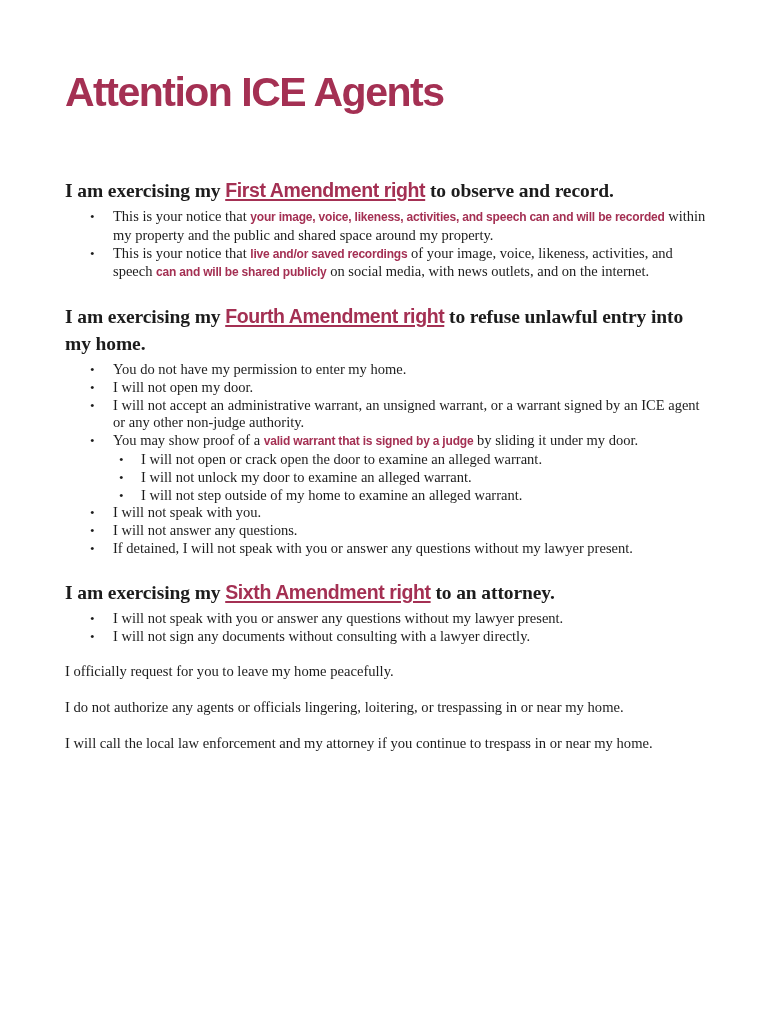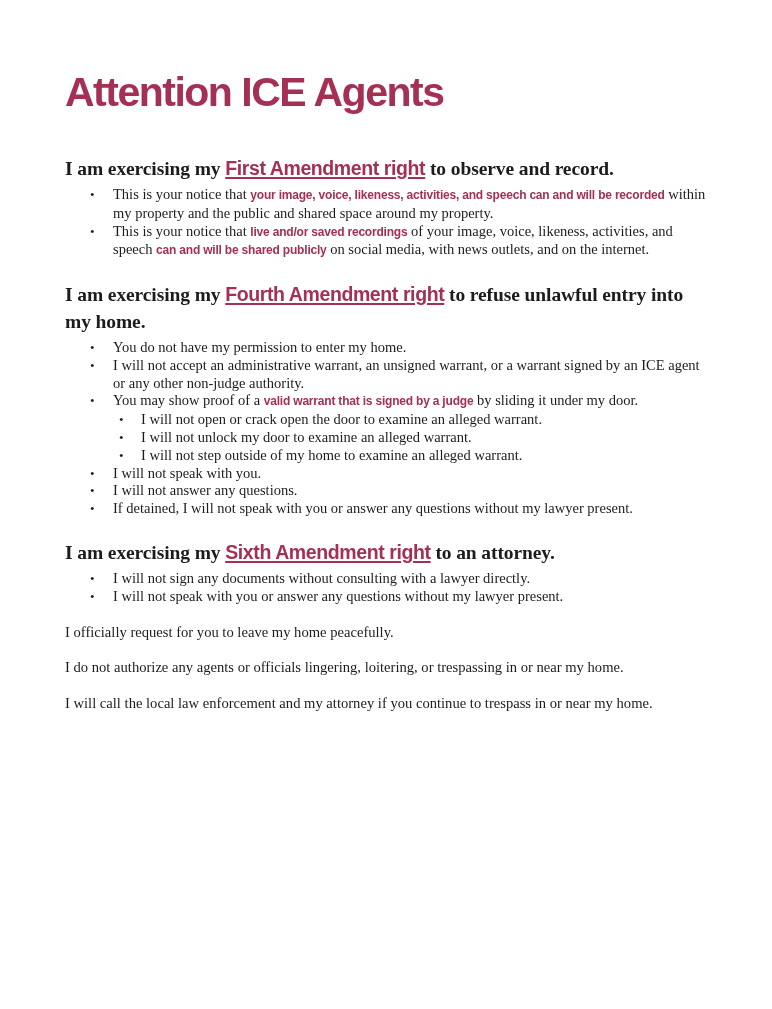--- a/index.html
+++ b/index.html
@@ -18,21 +18,21 @@
     margin: 69px 0 0 0;
     font-family: "Liberation Sans", sans-serif;
     font-weight: bold;
     font-size: 41px;
     line-height: 1.15;
     letter-spacing: -1.5px;
     text-align: left;
     color: var(--accent);
   }
 
-  #sections > section:first-child h2 { margin-top: 39px; }
+  #sections > section:first-child h2 { margin-top: 61px; }
   #sections > section + section { margin-top: 0; }
 
   h2 {
     margin: 21px 0 3px 0;
     font-size: 19.5px;
     font-weight: bold;
     line-height: 1.38;
     letter-spacing: -0.1px;
     color: var(--ink);
   }
@@ -88,39 +88,40 @@
         <h2><span class="h-plain">I am exercising my </span><span class="amend">First Amendment right</span><span class="h-plain"> to observe and record.</span></h2>
         <ul>
           <li class="l1"><span class="seg">This is your notice that </span><span class="hl">your image, voice, likeness, activities, and speech can and will be recorded</span><span class="seg"> within my property and the public and shared space around my property.</span></li>
           <li class="l1"><span class="seg">This is your notice that </span><span class="hl">live and/or saved recordings</span><span class="seg"> of your image, voice, likeness, activities, and speech </span><span class="hl">can and will be shared publicly</span><span class="seg"> on social media, with news outlets, and on the internet.</span></li>
         </ul>
       </section>
       <section class="section">
         <h2><span class="h-plain">I am exercising my </span><span class="amend">Fourth Amendment right</span><span class="h-plain"> to refuse unlawful entry into my home.</span></h2>
         <ul>
           <li class="l1"><span class="seg">You do not have my permission to enter my home.</span></li>
+          <li class="l1"><span class="seg">I will not open my door.</span></li>
           <li class="l1"><span class="seg">I will not accept an administrative warrant, an unsigned warrant, or a warrant signed by an ICE agent or any other non-judge authority.</span></li>
           <li class="l1"><span class="seg">You may show proof of a </span><span class="hl">valid warrant that is signed by a judge</span><span class="seg"> by sliding it under my door.</span></li>
           <li class="l2"><span class="seg">I will not open or crack open the door to examine an alleged warrant.</span></li>
           <li class="l2"><span class="seg">I will not unlock my door to examine an alleged warrant.</span></li>
           <li class="l2"><span class="seg">I will not step outside of my home to examine an alleged warrant.</span></li>
         </ul>
       </section>
       <section class="section">
         <ul>
           <li class="l1"><span class="seg">I will not speak with you.</span></li>
           <li class="l1"><span class="seg">I will not answer any questions.</span></li>
           <li class="l1"><span class="seg">If detained, I will not speak with you or answer any questions without my lawyer present.</span></li>
         </ul>
       </section>
       <section class="section">
         <h2><span class="h-plain">I am exercising my </span><span class="amend">Sixth Amendment right</span><span class="h-plain"> to an attorney.</span></h2>
         <ul>
+          <li class="l1"><span class="seg">I will not speak with you or answer any questions without my lawyer present.</span></li>
           <li class="l1"><span class="seg">I will not sign any documents without consulting with a lawyer directly.</span></li>
-          <li class="l1"><span class="seg">I will not speak with you or answer any questions without my lawyer present.</span></li>
         </ul>
       </section>
     </div>
   <div id="closing">
       <p>I officially request for you to leave my home peacefully.</p>
       <p>I do not authorize any agents or officials lingering, loitering, or trespassing in or near my home.</p>
       <p>I will call the local law enforcement and my attorney if you continue to trespass in or near my home.</p>
     </div>
 </main>
 

